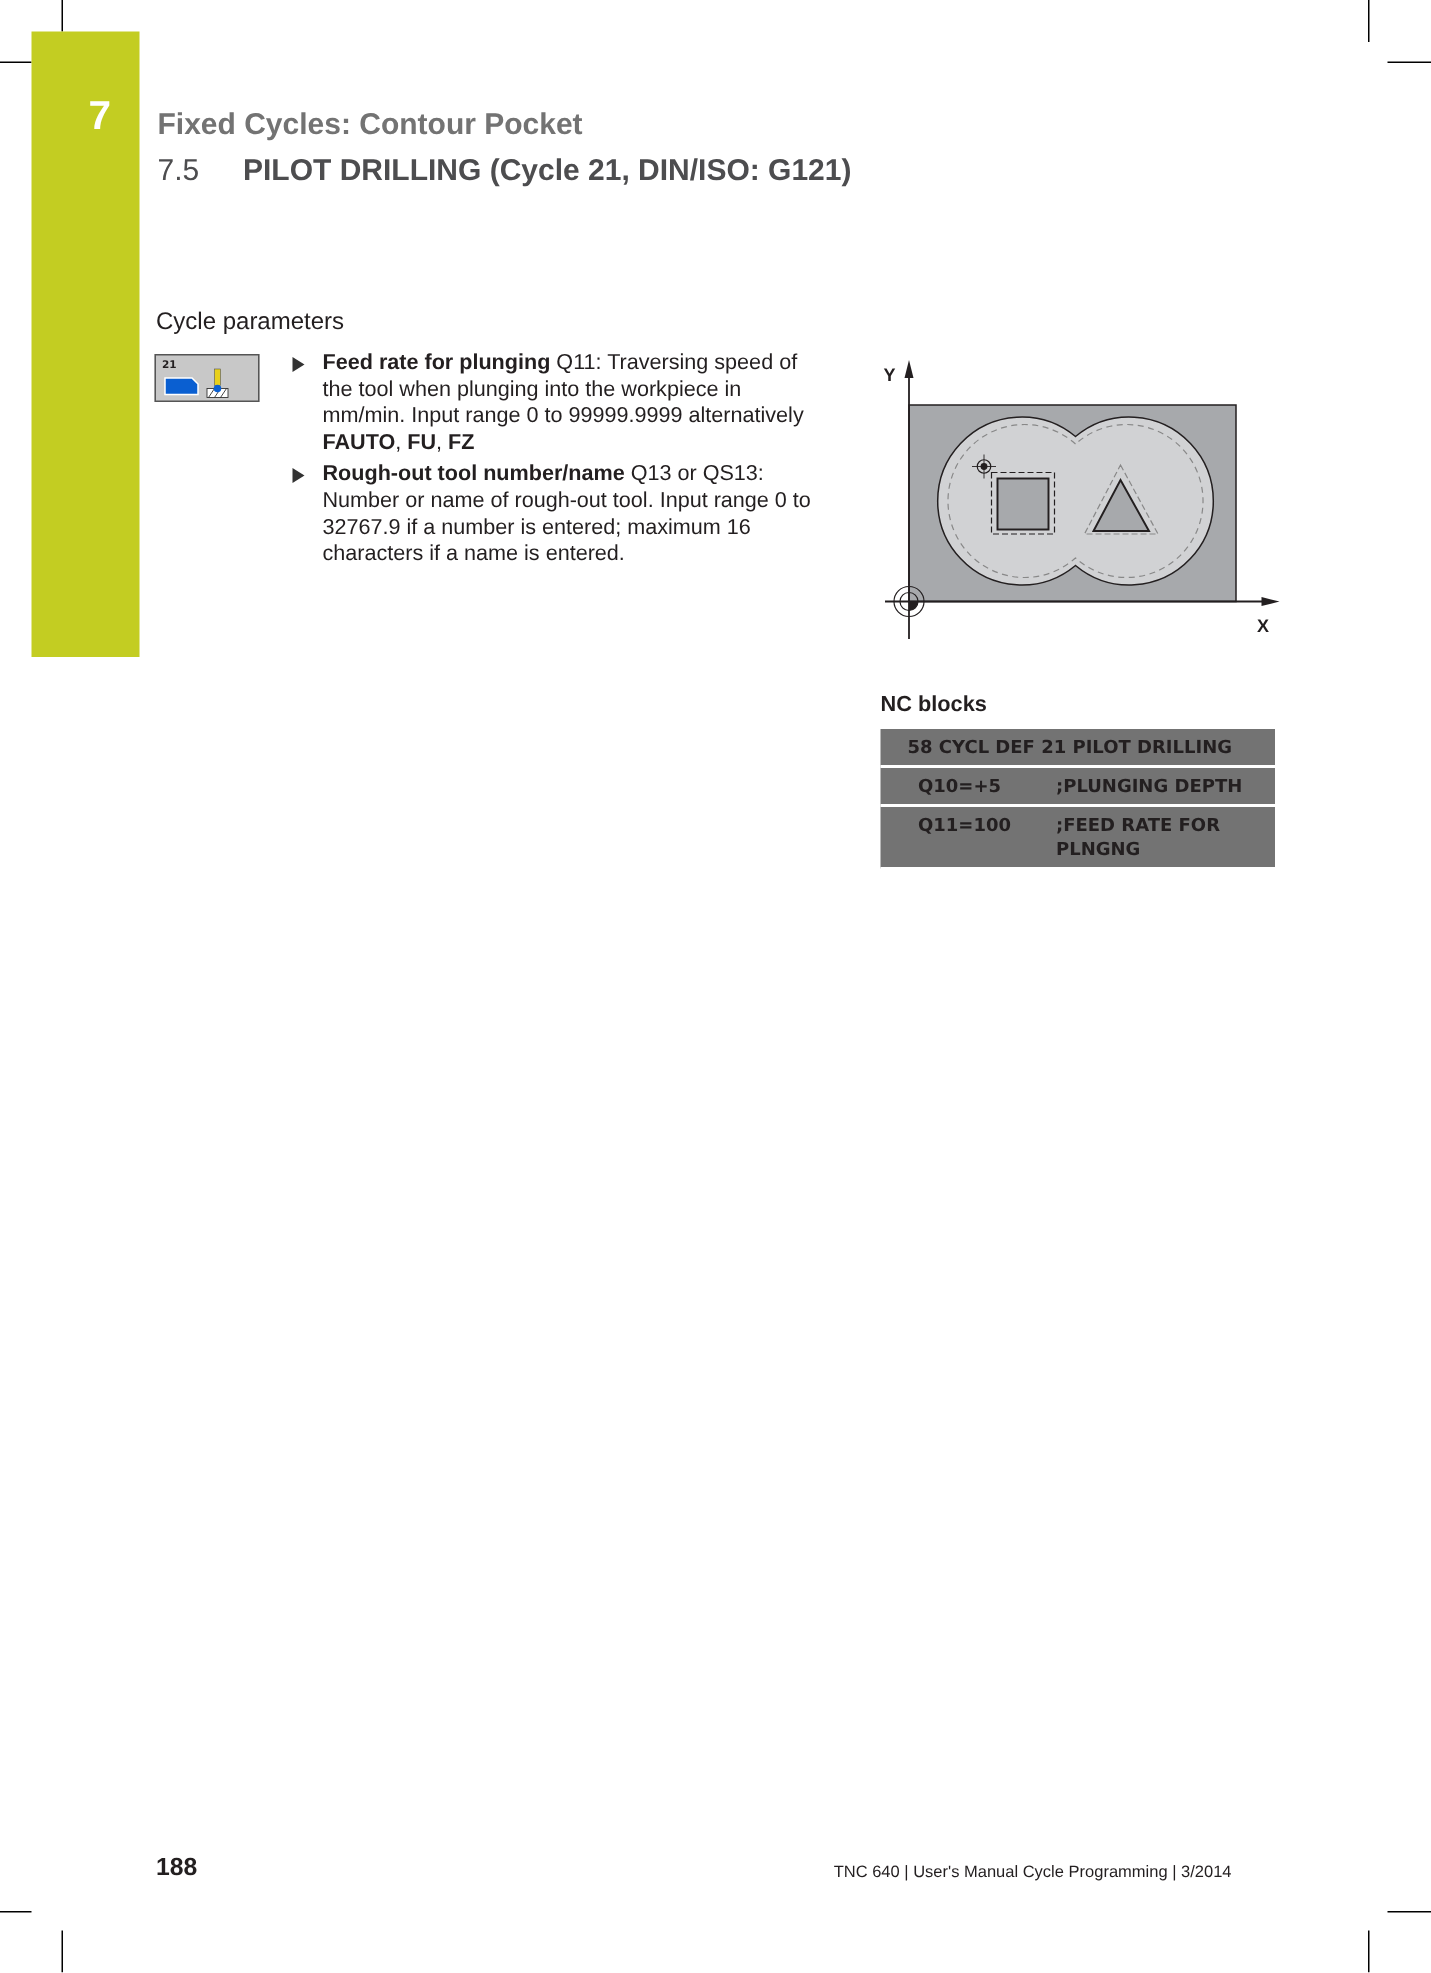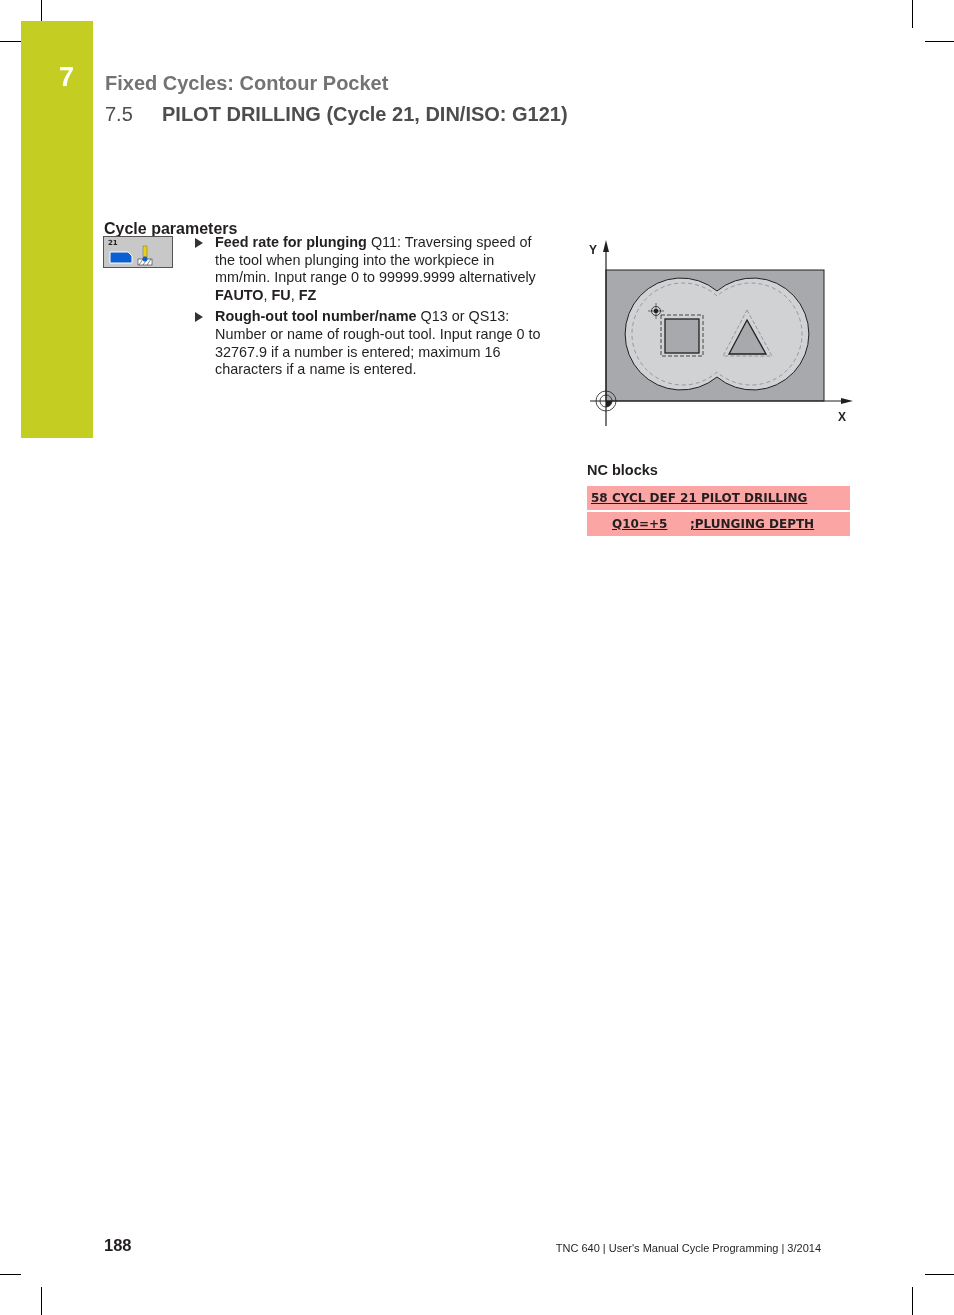--- a/index.html
+++ b/index.html
@@ -3,30 +3,30 @@
 <meta charset="utf-8">
 <style>
   html,body{margin:0;padding:0;background:#fff;}
   body{width:954px;height:1315px;position:relative;overflow:hidden;font-family:"Liberation Sans","DejaVu Sans",sans-serif;color:#231f20;}
   .crop{position:absolute;background:#000;}
   .band{position:absolute;left:21px;top:21px;width:72px;height:417px;background:#c3cd22;}
   .chap-num{position:absolute;left:59px;top:62px;font-size:27px;font-weight:bold;color:#fff;}
   .chap-title{position:absolute;left:105px;top:72px;font-size:20px;font-weight:bold;color:#737373;}
   .sec-title{position:absolute;left:105px;top:103px;font-size:20px;font-weight:bold;color:#4d4d4f;}
   .sec-title .num{display:inline-block;width:57px;font-weight:normal;}
-  .h2{position:absolute;left:104px;top:220px;font-size:16px;font-weight:bold;}
+  .h2{position:absolute;left:104px;top:206px;font-size:16px;font-weight:normal;}
   .softkey{position:absolute;left:103px;top:236px;width:70px;height:32px;background:#c8c8c8;border:1px solid #555;box-sizing:border-box;}
   .params{position:absolute;left:195px;top:234px;width:350px;list-style:none;margin:0;padding:0;font-size:14.4px;line-height:17.6px;color:#231f20;}
   .params li{position:relative;padding-left:20px;margin-bottom:4px;}
   .params .bullet{position:absolute;left:0;top:4px;width:0;height:0;border-left:8px solid #333;border-top:5px solid transparent;border-bottom:5px solid transparent;}
   .params b{font-weight:bold;}
   .figure{position:absolute;left:585px;top:238px;width:270px;height:190px;}
   .nc-head{position:absolute;left:587px;top:462px;font-size:14.5px;font-weight:bold;}
   .nc-table{position:absolute;left:587px;top:486px;width:263px;border-collapse:collapse;font-family:"DejaVu Sans",sans-serif;font-size:12px;font-weight:bold;color:#231f20;}
-  .nc-table td{background:#fca5a5;border-bottom:2px solid #fff;padding:4px 6px 4px 4px;vertical-align:top;line-height:16px;text-decoration:underline;}
+  .nc-table td{background:#737373;border-bottom:2px solid #fff;padding:4px 6px 4px 18px;vertical-align:top;line-height:16px;}
   .nc-table td.k{padding-left:25px;width:68px;}
   .page-num{position:absolute;left:104px;top:1236px;font-size:16.5px;font-weight:bold;text-align:right;}
   .footer{position:absolute;right:133px;top:1242px;font-size:11px;color:#231f20;}
 </style>
 </head>
 <body>
 
 <div class="crop" style="left:41px;top:0;width:1px;height:21px;"></div>
 <div class="crop" style="left:0;top:41px;width:21px;height:1px;"></div>
 <div class="crop" style="left:912px;top:0;width:1px;height:28px;"></div>
@@ -86,17 +86,21 @@
 <div class="nc-head">NC blocks</div>
 <table class="nc-table">
   <tbody>
       <tr>
         <td colspan="2">58 CYCL DEF 21 PILOT DRILLING</td>
       </tr>
   <tr>
         <td class="k">Q10=+5</td>
         <td>;PLUNGING DEPTH</td>
       </tr>
+  <tr>
+        <td class="k">Q11=100</td>
+        <td>;FEED RATE FOR PLNGNG</td>
+      </tr>
 </tbody>
   </table>
 
 <div class="page-num">188</div>
 <div class="footer">TNC 640 | User's Manual Cycle Programming | 3/2014</div>
 
 </body></html>

